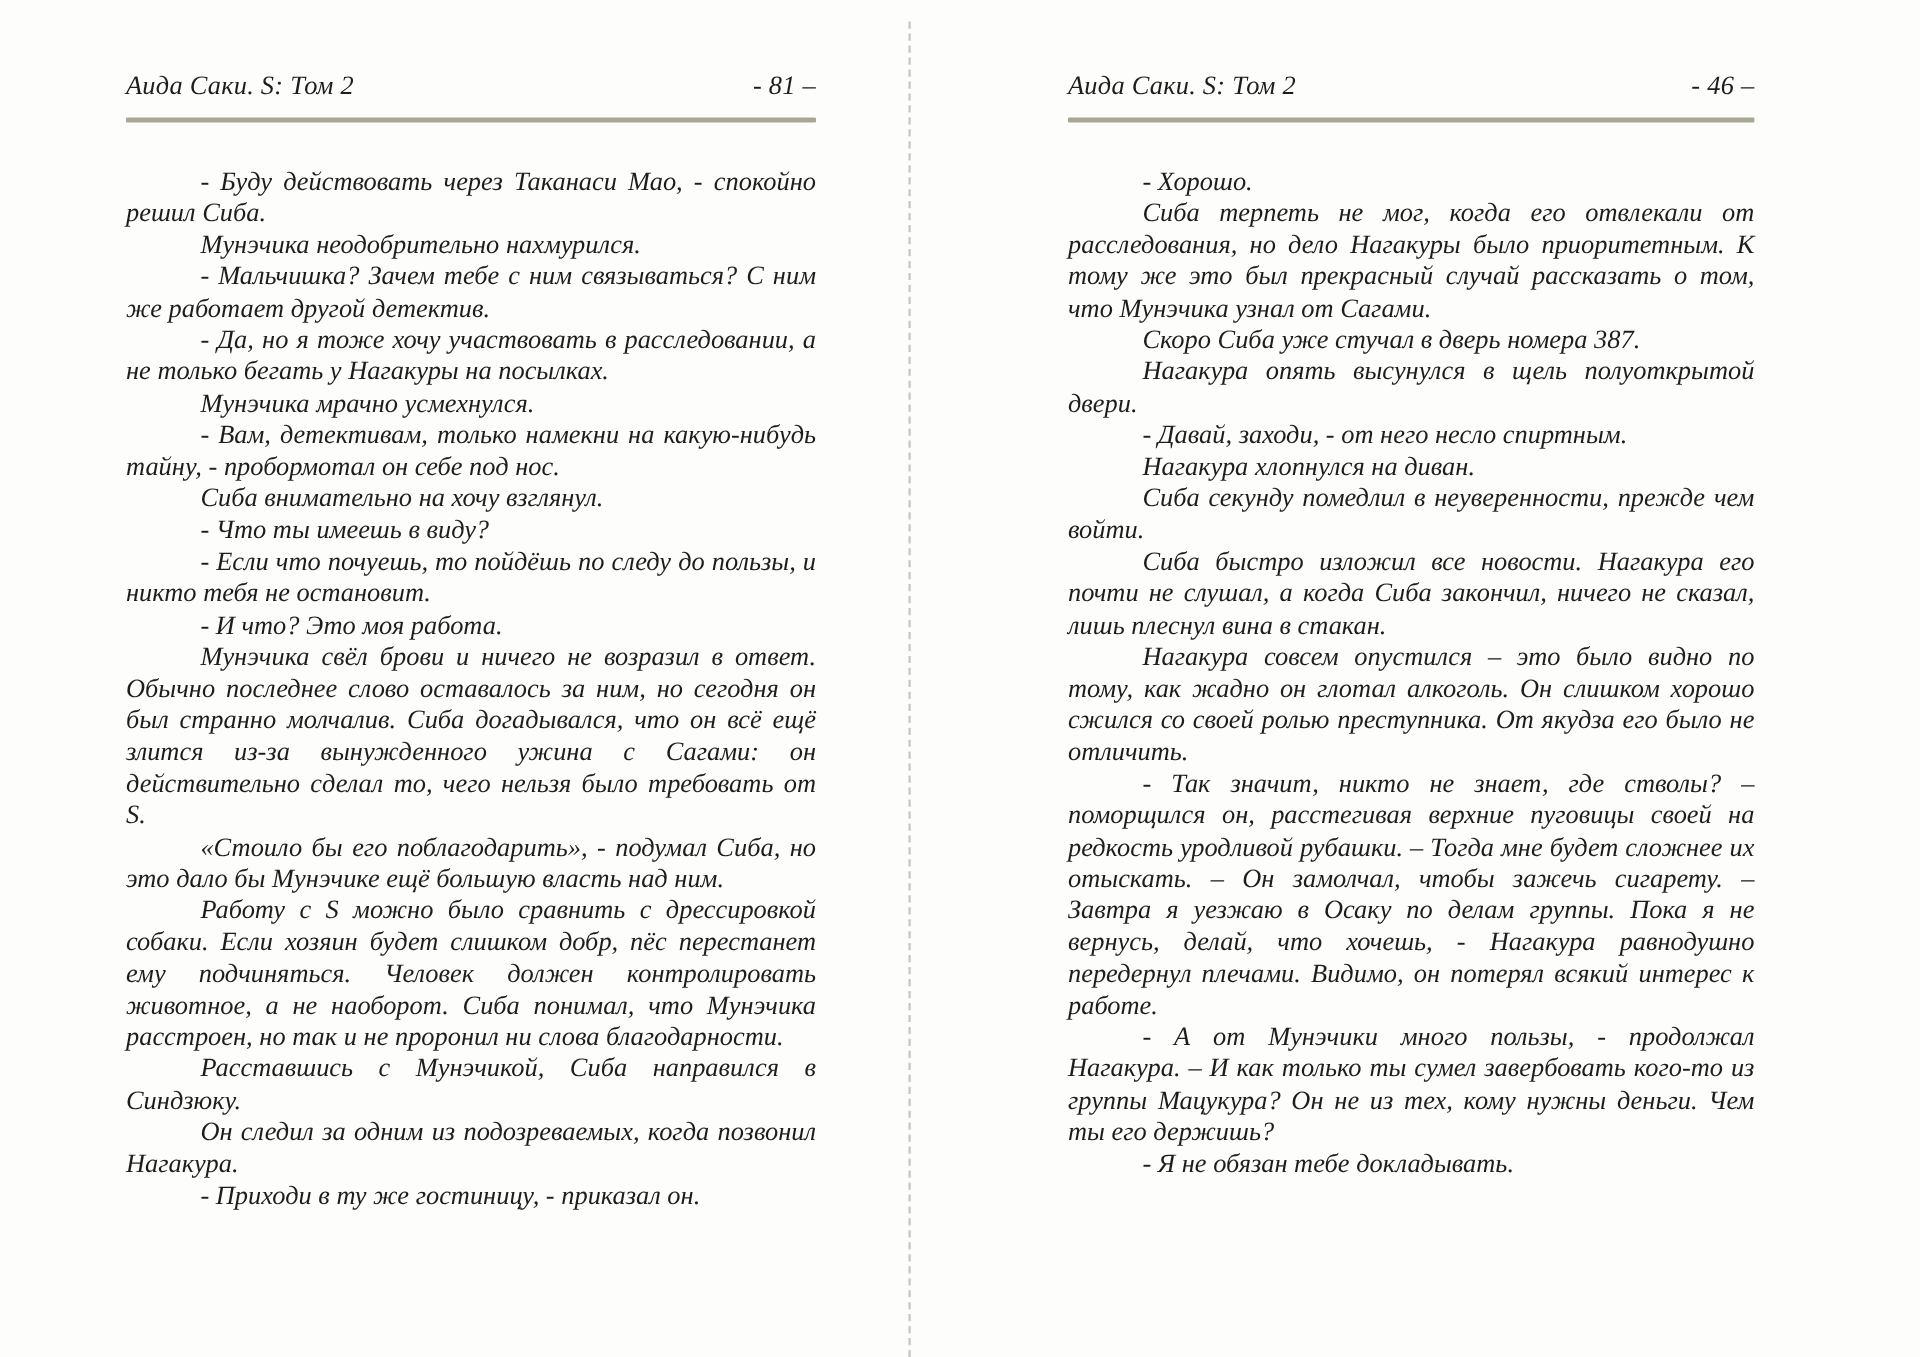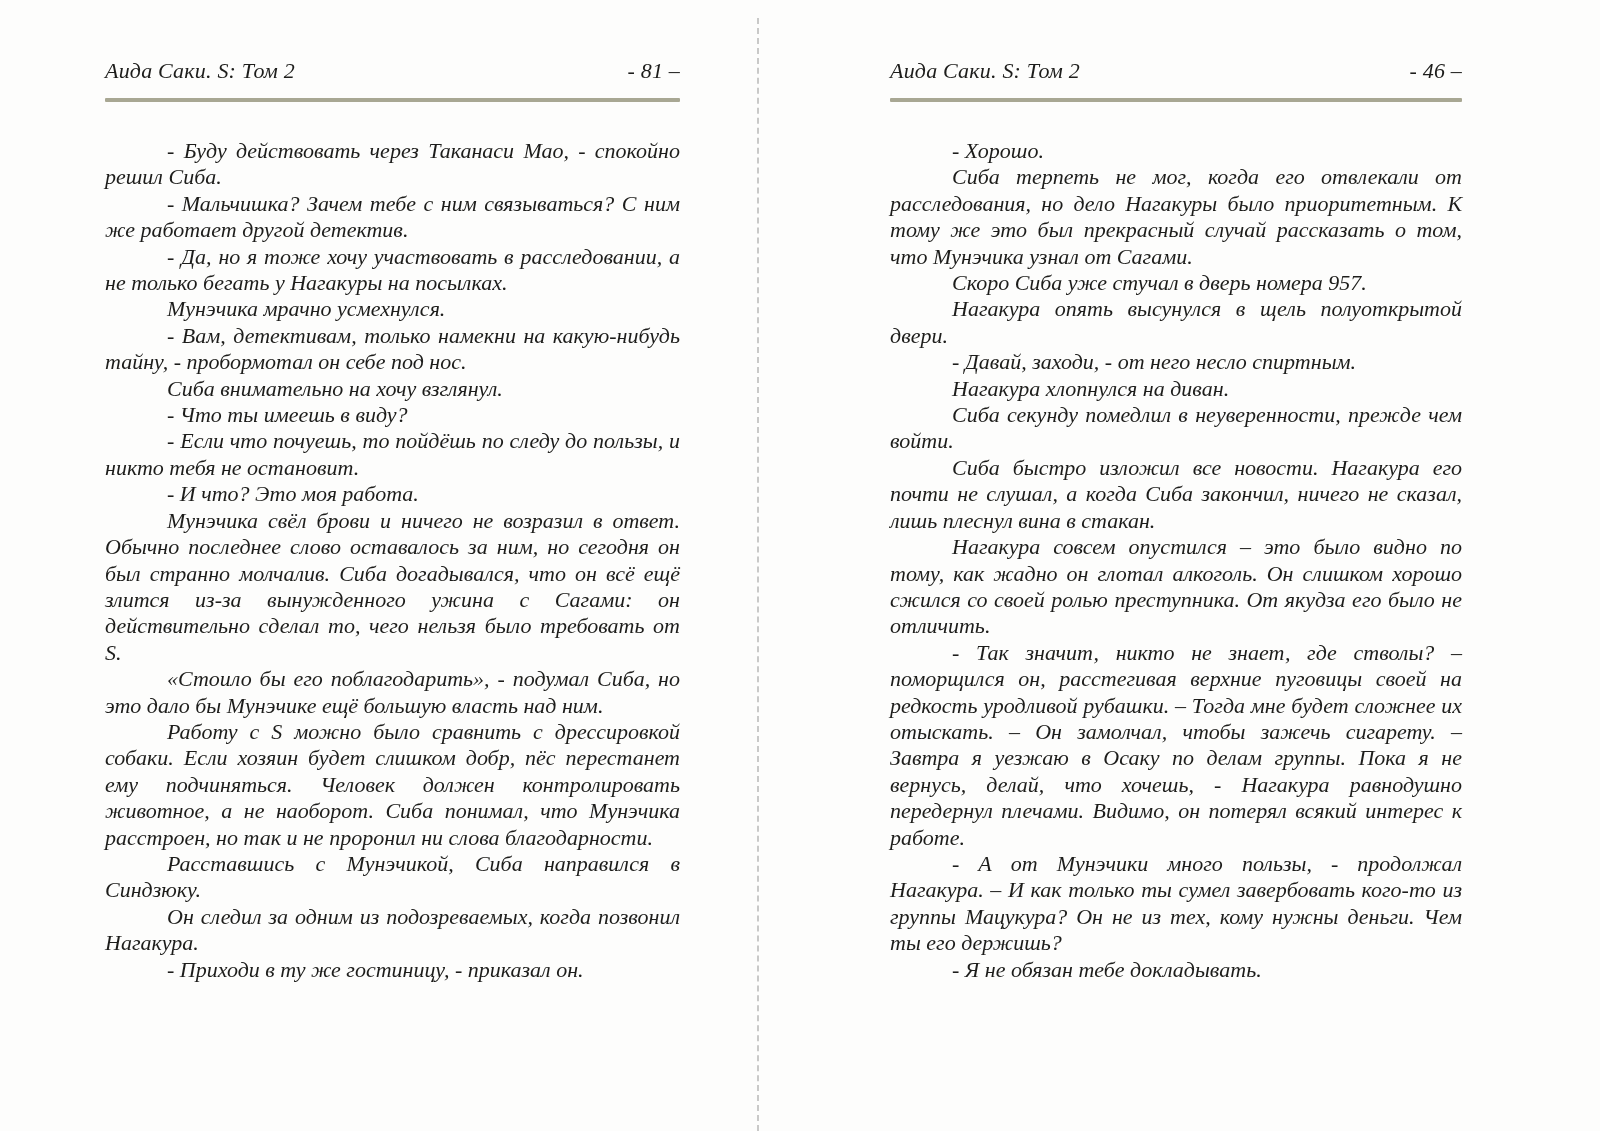--- a/index.html
+++ b/index.html
@@ -73,20 +73,21 @@
 <div class="spread">
 
   <div class="page left">
     <div class="page-header">
       <span>Аида Саки. S: Том 2</span>
       <span>- 81 –</span>
     </div>
     <div class="header-rule"></div>
     <div class="page-body">
         <p class="para">- Буду действовать через Таканаси Мао, - спокойно решил Сиба.</p>
+        <p class="para">Мунэчика неодобрительно нахмурился.</p>
         <p class="para">- Мальчишка? Зачем тебе с ним связываться? С ним же работает другой детектив.</p>
         <p class="para">- Да, но я тоже хочу участвовать в расследовании, а не только бегать у Нагакуры на посылках.</p>
         <p class="para">Мунэчика мрачно усмехнулся.</p>
         <p class="para">- Вам, детективам, только намекни на какую-нибудь тайну, - пробормотал он себе под нос.</p>
         <p class="para">Сиба внимательно на хочу взглянул.</p>
         <p class="para">- Что ты имеешь в виду?</p>
         <p class="para">- Если что почуешь, то пойдёшь по следу до пользы, и никто тебя не остановит.</p>
         <p class="para">- И что? Это моя работа.</p>
         <p class="para">Мунэчика свёл брови и ничего не возразил в ответ. Обычно последнее слово оставалось за ним, но сегодня он был странно молчалив. Сиба догадывался, что он всё ещё злится из-за вынужденного ужина с Сагами: он действительно сделал то, чего нельзя было требовать от S.</p>
         <p class="para">«Стоило бы его поблагодарить», - подумал Сиба, но это дало бы Мунэчике ещё большую власть над ним.</p>
@@ -101,21 +102,21 @@
 
   <div class="page right">
     <div class="page-header">
       <span>Аида Саки. S: Том 2</span>
       <span>- 46 –</span>
     </div>
     <div class="header-rule"></div>
     <div class="page-body">
         <p class="para">- Хорошо.</p>
         <p class="para">Сиба терпеть не мог, когда его отвлекали от расследования, но дело Нагакуры было приоритетным. К тому же это был прекрасный случай рассказать о том, что Мунэчика узнал от Сагами.</p>
-        <p class="para">Скоро Сиба уже стучал в дверь номера 957.</p>
+        <p class="para">Скоро Сиба уже стучал в дверь номера 387.</p>
         <p class="para">Нагакура опять высунулся в щель полуоткрытой двери.</p>
         <p class="para">- Давай, заходи, - от него несло спиртным.</p>
         <p class="para">Нагакура хлопнулся на диван.</p>
         <p class="para">Сиба секунду помедлил в неуверенности, прежде чем войти.</p>
         <p class="para">Сиба быстро изложил все новости. Нагакура его почти не слушал, а когда Сиба закончил, ничего не сказал, лишь плеснул вина в стакан.</p>
         <p class="para">Нагакура совсем опустился – это было видно по тому, как жадно он глотал алкоголь. Он слишком хорошо сжился со своей ролью преступника. От якудза его было не отличить.</p>
         <p class="para">- Так значит, никто не знает, где стволы? – поморщился он, расстегивая верхние пуговицы своей на редкость уродливой рубашки. – Тогда мне будет сложнее их отыскать. – Он замолчал, чтобы зажечь сигарету. – Завтра я уезжаю в Осаку по делам группы. Пока я не вернусь, делай, что хочешь, - Нагакура равнодушно передернул плечами. Видимо, он потерял всякий интерес к работе.</p>
         <p class="para">- А от Мунэчики много пользы, - продолжал Нагакура. – И как только ты сумел завербовать кого-то из группы Мацукура? Он не из тех, кому нужны деньги. Чем ты его держишь?</p>
         <p class="para">- Я не обязан тебе докладывать.</p>
       </div>

